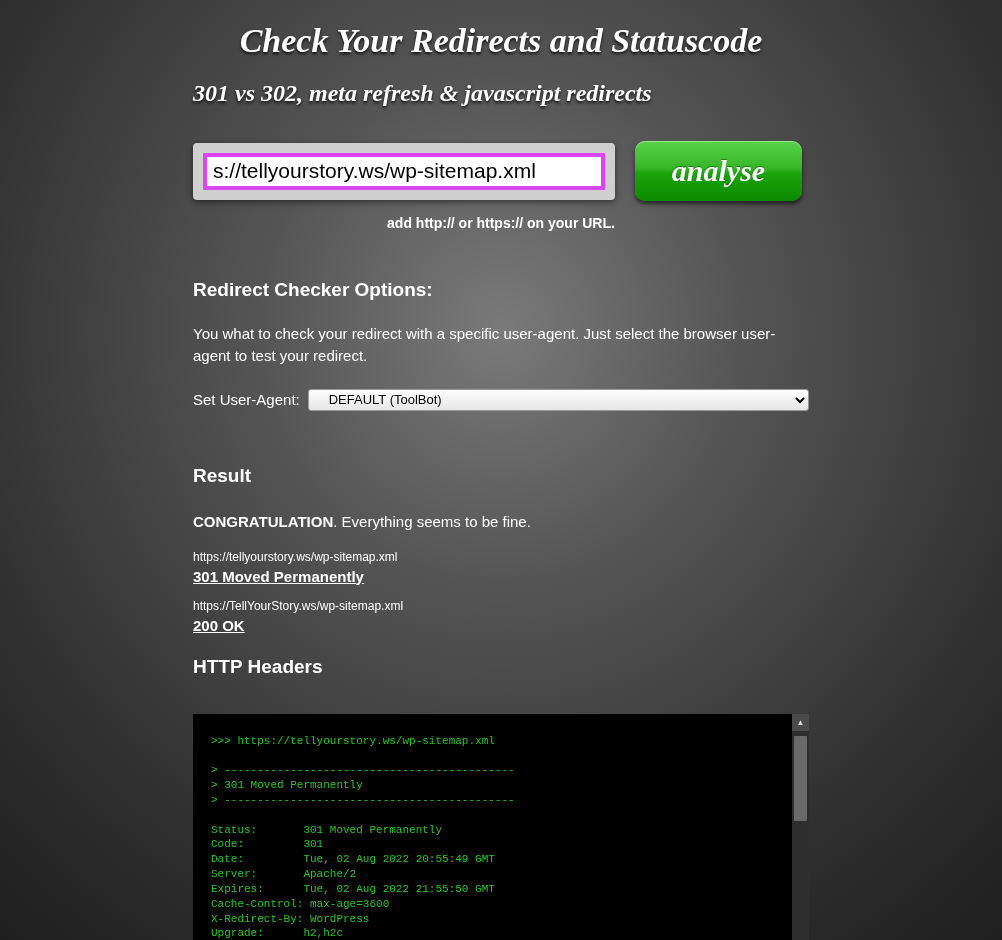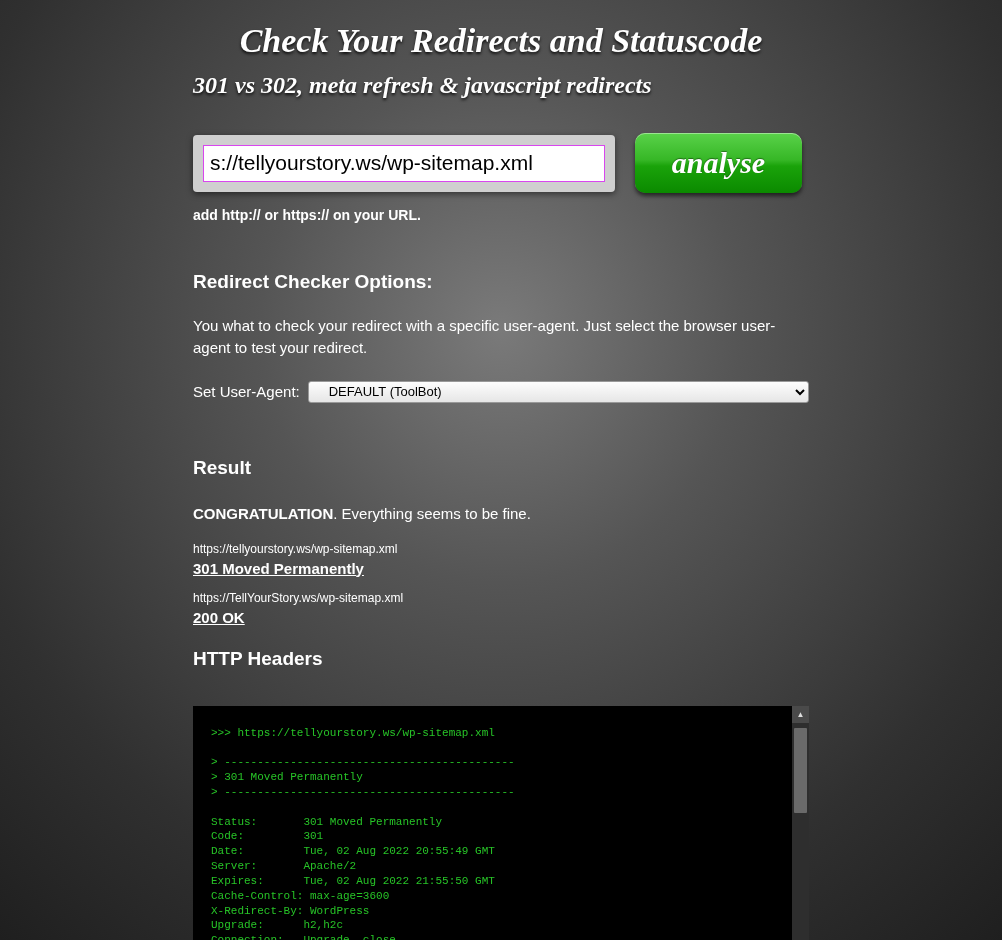--- a/index.html
+++ b/index.html
@@ -26,21 +26,21 @@
   }
 
   h1.main-title {
     font-family: Georgia, "Times New Roman", serif;
     font-style: italic;
     font-weight: bold;
     font-size: 34px;
     color: #fff;
     text-align: center;
     text-shadow: 0 2px 3px rgba(0,0,0,0.8);
-    margin-bottom: 12px;
+    margin-bottom: 20px;
   }
 
   h2.sub-title {
     font-family: Georgia, "Times New Roman", serif;
     font-style: italic;
     font-weight: bold;
     font-size: 24px;
     color: #fff;
     text-shadow: 0 2px 3px rgba(0,0,0,0.8);
     margin-bottom: 34px;
@@ -56,21 +56,21 @@
   .url-box-outer {
     background: #cfcfcf;
     padding: 10px;
     border-radius: 4px;
     box-shadow: 0 2px 6px rgba(0,0,0,0.5);
   }
 
   .url-input {
     width: 402px;
     height: 37px;
-    border: 1px solid #d946ef;
+    border: 4px solid #d946ef;
     background: #fff;
     font-family: Arial, Helvetica, sans-serif;
     font-size: 21px;
     color: #000;
     padding: 0 6px;
     text-align: left;
     direction: ltr;
   }
 
   .analyse-btn {
@@ -86,20 +86,21 @@
     color: #fff;
     text-shadow: 0 -1px 1px rgba(0,0,0,0.4);
     background: linear-gradient(to bottom, #5ad24a 0%, #36b726 45%, #1aa30a 55%, #0b8a00 100%);
     box-shadow: inset 0 1px 0 rgba(255,255,255,0.4), 0 3px 4px rgba(0,0,0,0.6);
   }
 
   .hint {
     font-size: 14px;
     font-weight: bold;
     margin-bottom: 48px;
+    text-align: center;
   }
 
   .section-title {
     font-size: 19px;
     font-weight: bold;
     margin-bottom: 22px;
   }
 
   .options-text {
     font-size: 15px;

